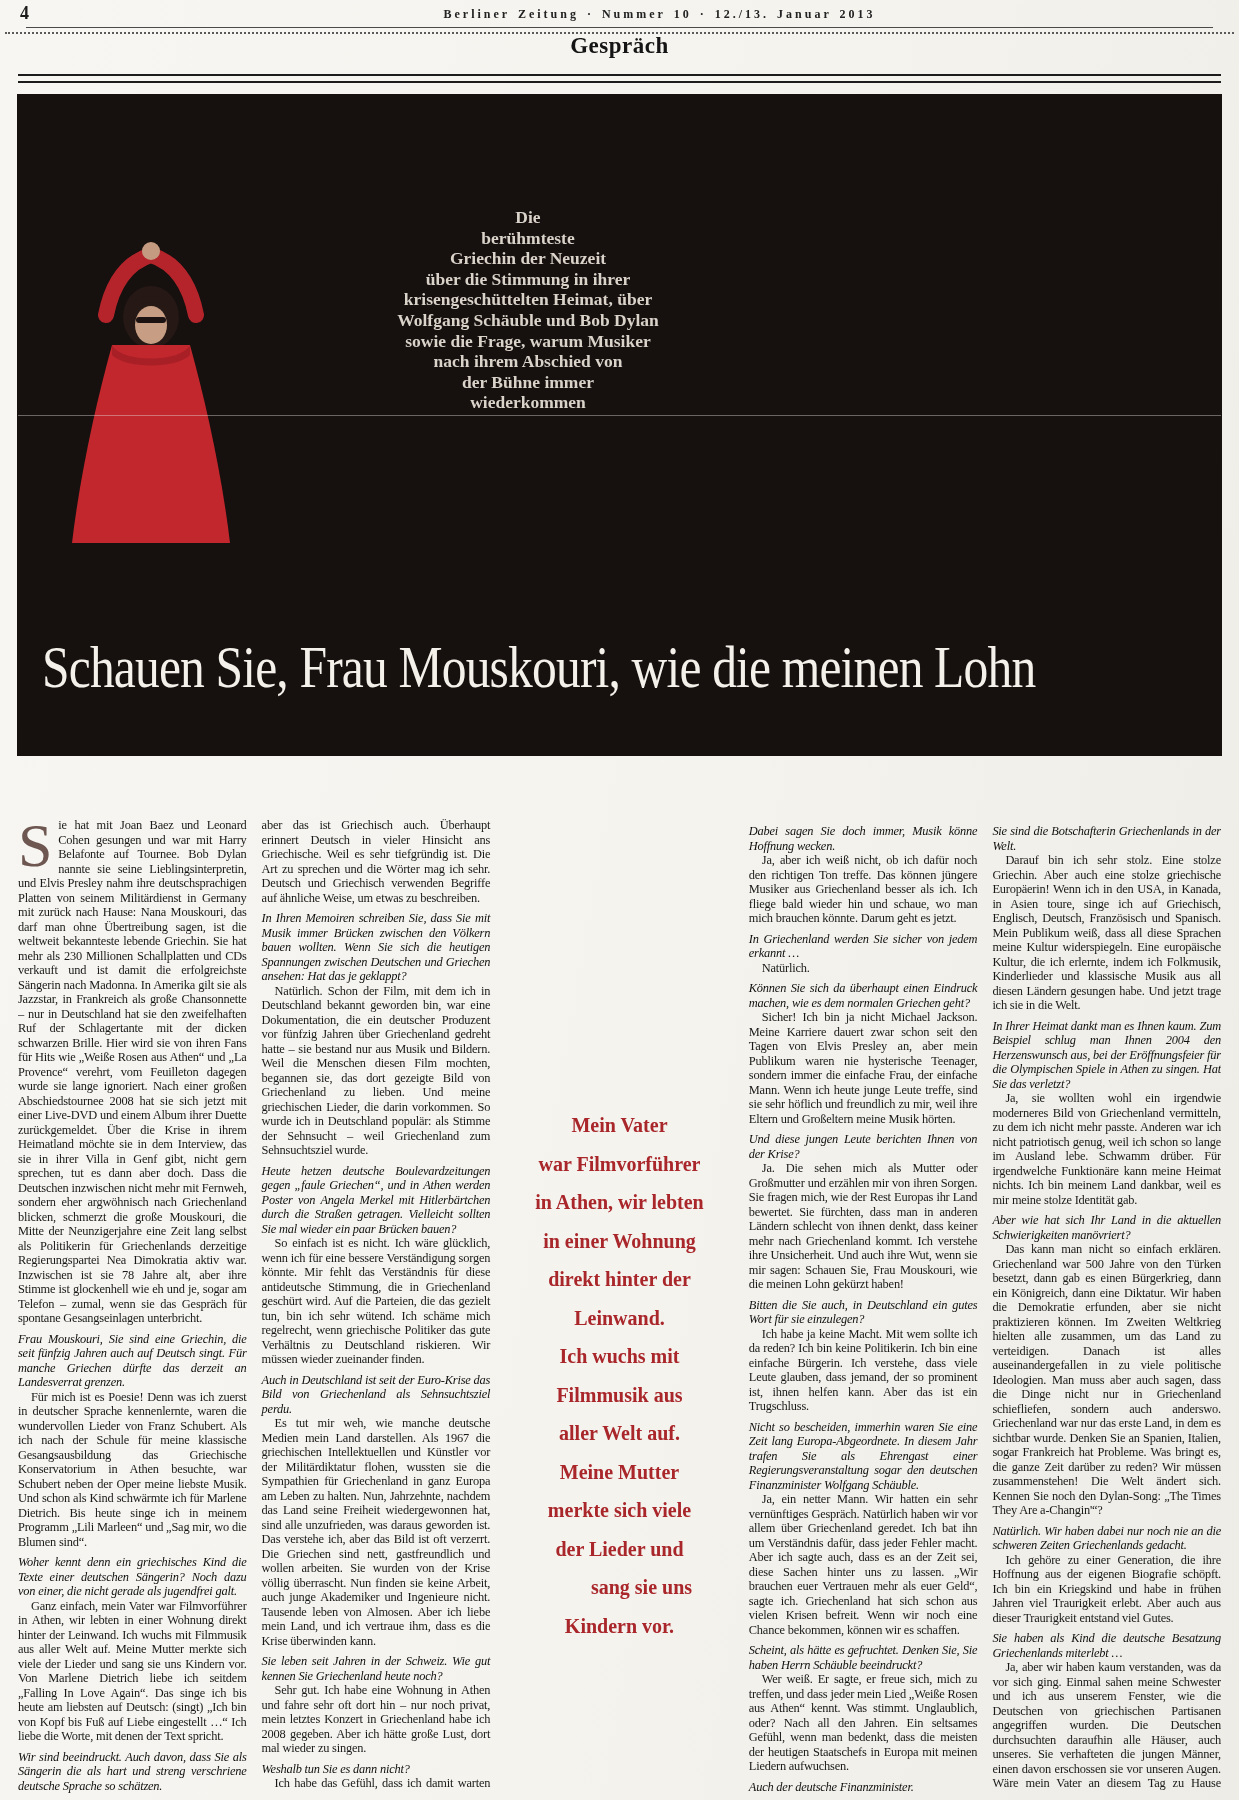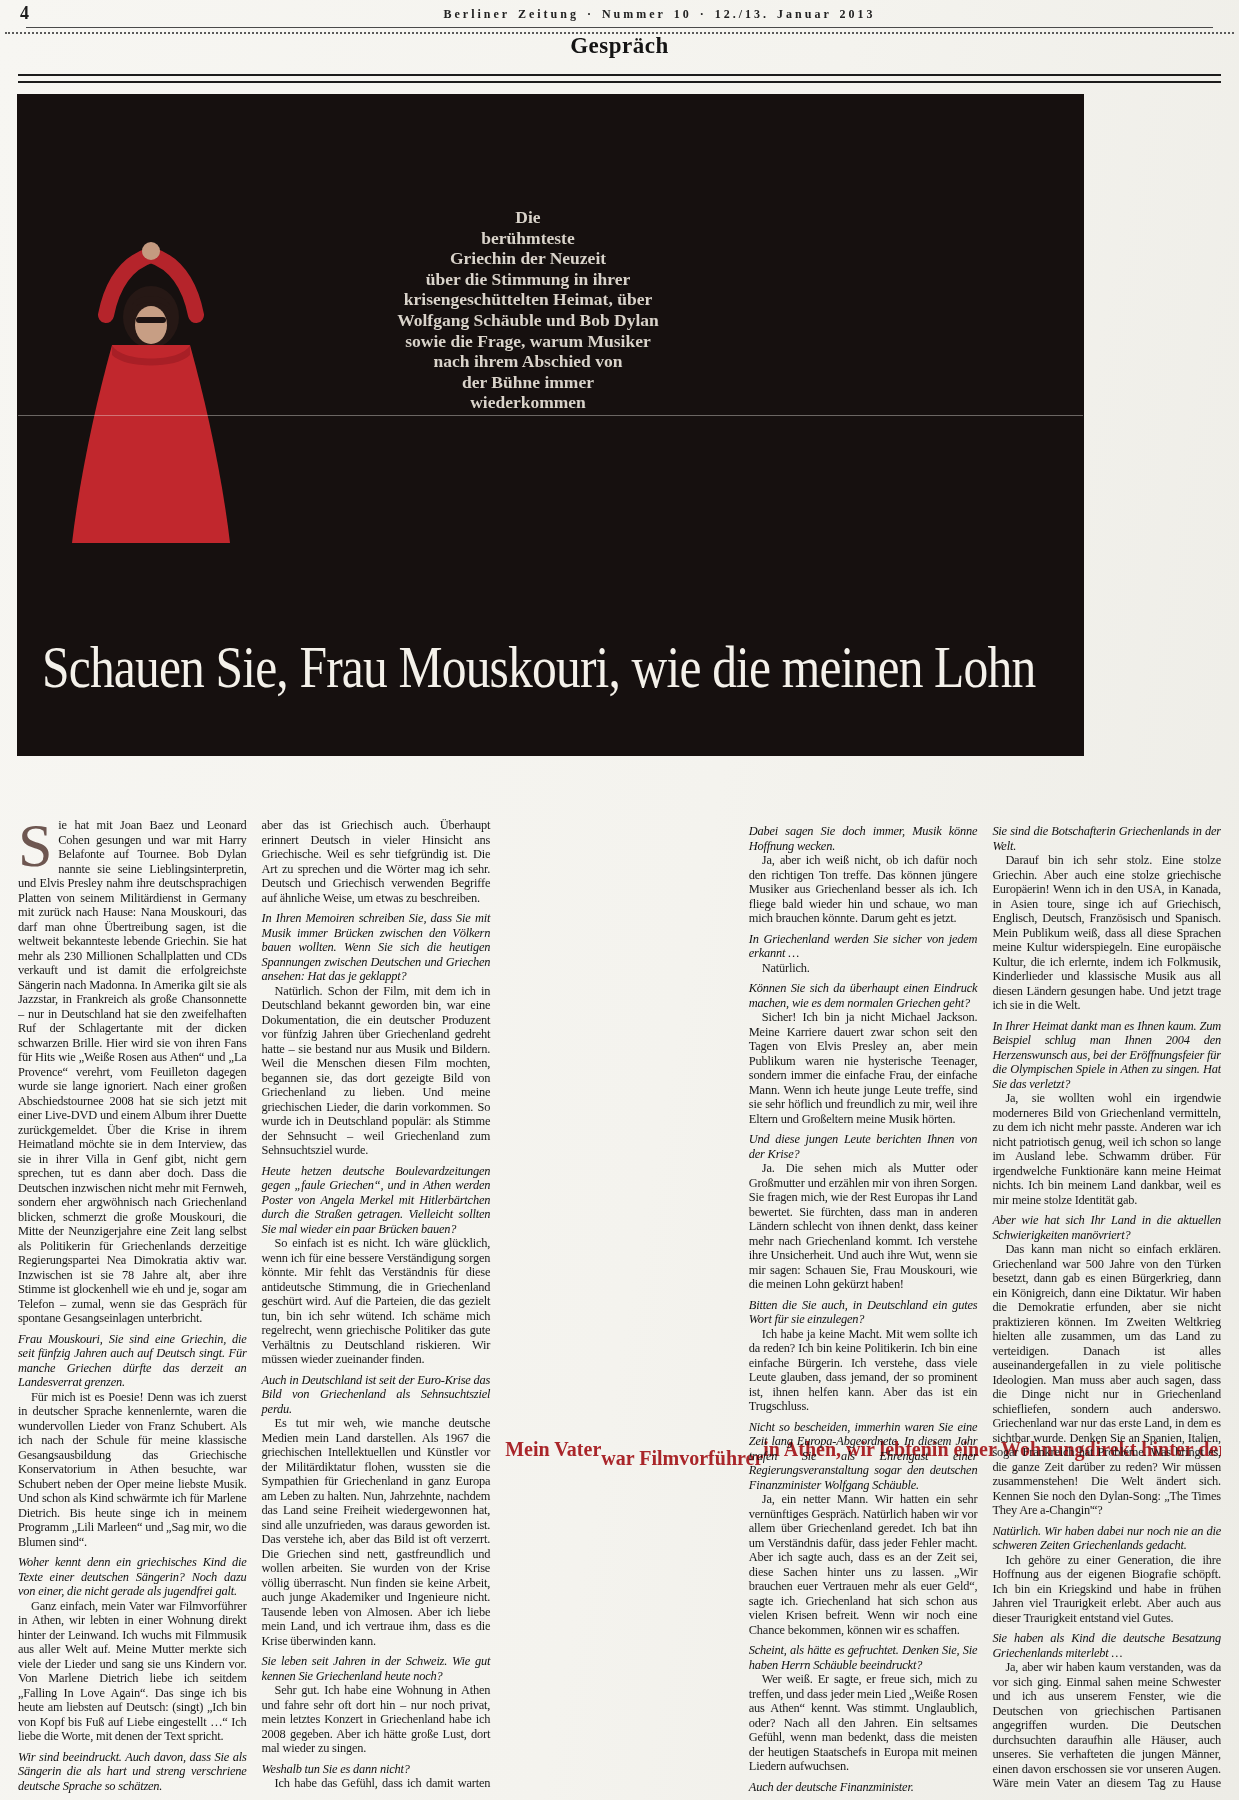--- a/index.html
+++ b/index.html
@@ -10,37 +10,37 @@
   .pageno{position:absolute;left:20px;top:3px;font-size:18px;font-weight:bold;}
   .masthead{position:absolute;left:0;top:7px;width:100%;text-align:center;
             font-size:12px;font-weight:bold;letter-spacing:3px;word-spacing:2px;color:#222;padding-left:40px;}
   .rule-solid{position:absolute;top:27px;left:26px;right:26px;height:1px;background:#4a4a4a;}
   .rule-dotted{position:absolute;top:32px;left:5px;right:5px;border-top:2px dotted #5a5a5a;}
   .section-title{position:absolute;top:33px;left:0;width:100%;text-align:center;
                  font-size:23px;font-weight:bold;letter-spacing:0.5px;color:#141414;}
   .rule-double{position:absolute;top:74px;left:18px;right:18px;height:5px;
                border-top:2.5px solid #1c1c1c;border-bottom:2px solid #1c1c1c;}
   
-  .hero{position:absolute;left:18px;top:95px;width:1065px;height:660px;background:#16100f;
+  .hero{position:absolute;left:18px;top:95px;width:1203px;height:660px;background:#16100f;
         box-shadow:0 0 0 1px #16100f;}
   .hero-intro{position:absolute;left:150px;top:112px;width:720px;text-align:center;
               color:#d9d3ca;font-size:17.5px;line-height:20.6px;font-weight:bold;}
   .hero-divider{position:absolute;left:0;top:320px;width:100%;height:1px;background:rgba(235,232,225,0.4);}
   .hero-headline{position:absolute;left:24px;top:538px;color:#f4f1ea;font-size:59px;
                  white-space:nowrap;letter-spacing:-1px;transform:scaleX(0.84);transform-origin:left center;}
   .hero-photo{position:absolute;left:8px;top:118px;}
   
   .cols{position:absolute;left:18px;top:818px;width:1203px;height:975px;display:flex;gap:15px;overflow:hidden;}
   .col{flex:1 1 0;min-width:0;font-size:12.4px;line-height:1.17;text-align:justify;
        letter-spacing:-0.2px;color:#191919;hyphens:auto;}
   .col p{margin:0;}
   .col p.question{font-style:italic;margin-top:6px;color:#101010;}
   .col p.answer{text-indent:13px;}
   .dropcap{float:left;font-size:62px;line-height:49px;padding:3px 6px 0 0;color:#6e5751;}
-  .quote-col{display:flex;flex-direction:row;align-items:center;padding-top:288px;
+  .quote-col{display:flex;flex-direction:column;align-items:center;padding-top:288px;
              text-align:center;letter-spacing:0;}
   .quote-line{font-size:20px;font-weight:bold;line-height:38.5px;white-space:nowrap;}
 </style>
 </head>
 <body>
 
 <div class="page">
 
   <div class="pageno">4</div>
   <div class="masthead">Berliner Zeitung · Nummer 10 · 12./13. Januar 2013</div>
@@ -97,21 +97,21 @@
         <p class="answer">So einfach ist es nicht. Ich wäre glücklich, wenn ich für eine bessere Verständigung sorgen könnte. Mir fehlt das Verständnis für diese antideutsche Stimmung, die in Griechenland geschürt wird. Auf die Parteien, die das gezielt tun, bin ich sehr wütend. Ich schäme mich regelrecht, wenn griechische Politiker das gute Verhältnis zu Deutschland riskieren. Wir müssen wieder zueinander finden.</p>
         <p class="question">Auch in Deutschland ist seit der Euro-Krise das Bild von Griechenland als Sehnsuchtsziel perdu.</p>
         <p class="answer">Es tut mir weh, wie manche deutsche Medien mein Land darstellen. Als 1967 die griechischen Intellektuellen und Künstler vor der Militärdiktatur flohen, wussten sie die Sympathien für Griechenland in ganz Europa am Leben zu halten. Nun, Jahrzehnte, nachdem das Land seine Freiheit wiedergewonnen hat, sind alle unzufrieden, was daraus geworden ist. Das verstehe ich, aber das Bild ist oft verzerrt. Die Griechen sind nett, gastfreundlich und wollen arbeiten. Sie wurden von der Krise völlig überrascht. Nun finden sie keine Arbeit, auch junge Akademiker und Ingenieure nicht. Tausende leben von Almosen. Aber ich liebe mein Land, und ich vertraue ihm, dass es die Krise überwinden kann.</p>
         <p class="question">Sie leben seit Jahren in der Schweiz. Wie gut kennen Sie Griechenland heute noch?</p>
         <p class="answer">Sehr gut. Ich habe eine Wohnung in Athen und fahre sehr oft dort hin – nur noch privat, mein letztes Konzert in Griechenland habe ich 2008 gegeben. Aber ich hätte große Lust, dort mal wieder zu singen.</p>
         <p class="question">Weshalb tun Sie es dann nicht?</p>
         <p class="answer">Ich habe das Gefühl, dass ich damit warten sollte. Ich habe kein Recht, jetzt dort zu singen, wenn die Menschen so viele andere Sorgen haben. In diesem Land herrscht eine so große Traurigkeit.</p>
       </div>
       <div class="col quote-col">
         <div class="quote-line" style="color: rgb(169, 38, 42);">Mein Vater</div>
-        <div class="quote-line" style="color: rgb(169, 38, 42); margin-top: 18px;">war Filmvorführer</div>
+        <div class="quote-line" style="color: rgb(169, 38, 42);">war Filmvorführer</div>
         <div class="quote-line" style="color: rgb(169, 38, 42);">in Athen, wir lebten</div>
         <div class="quote-line" style="color: rgb(169, 38, 42);">in einer Wohnung</div>
         <div class="quote-line" style="color: rgb(169, 38, 42);">direkt hinter der</div>
         <div class="quote-line" style="color: rgb(169, 38, 42);">Leinwand.</div>
         <div class="quote-line" style="color: rgb(169, 38, 42);">Ich wuchs mit</div>
         <div class="quote-line" style="color: rgb(169, 38, 42);">Filmmusik aus</div>
         <div class="quote-line" style="color: rgb(169, 38, 42);">aller Welt auf.</div>
         <div class="quote-line" style="color: rgb(169, 38, 42);">Meine Mutter</div>
         <div class="quote-line" style="color: rgb(169, 38, 42);">merkte sich viele</div>
         <div class="quote-line" style="color: rgb(169, 38, 42);">der Lieder und</div>

